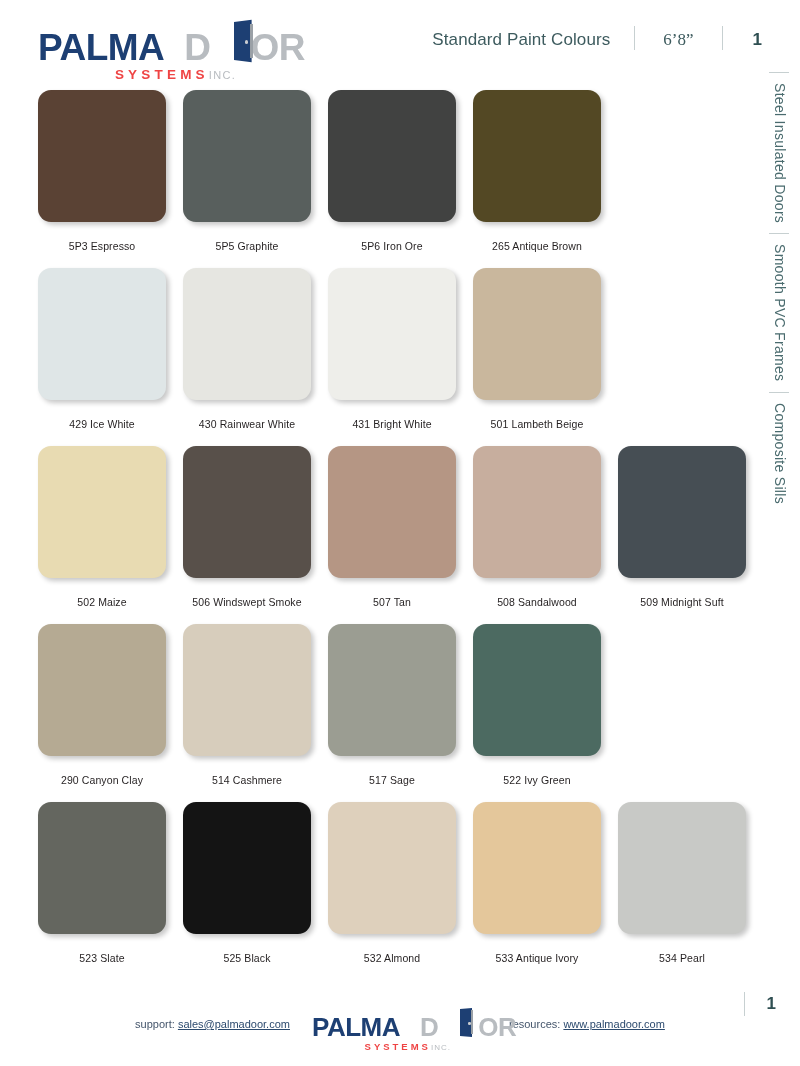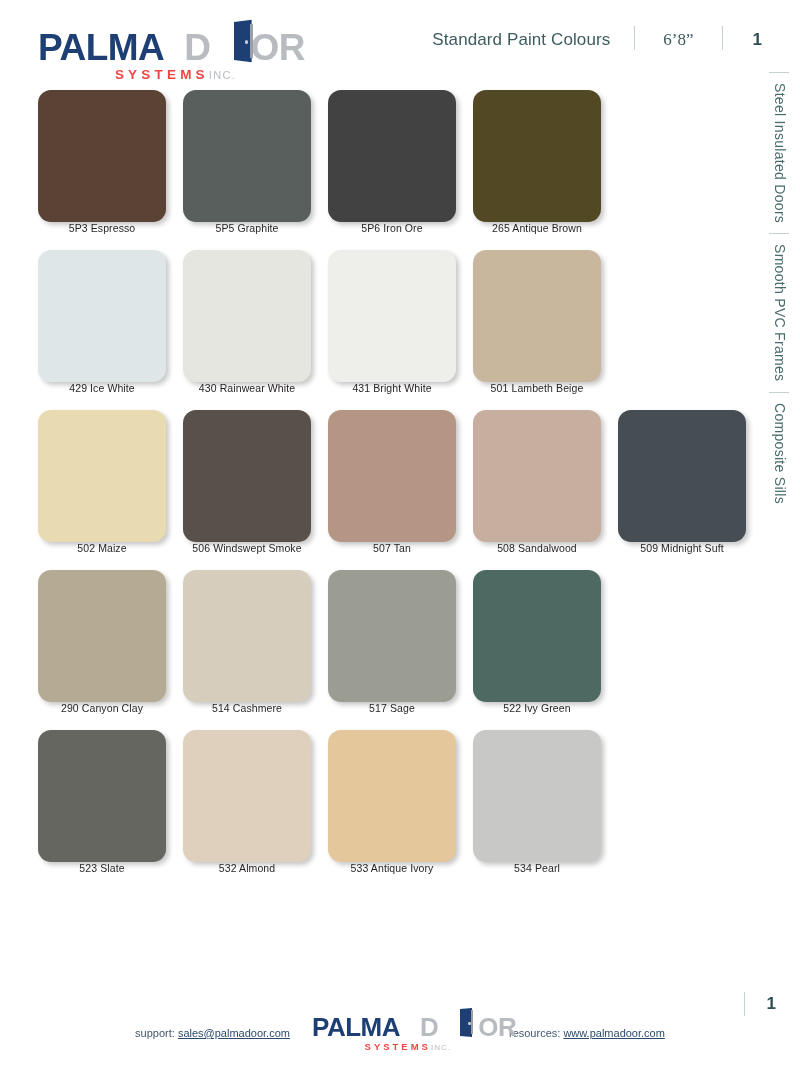--- a/index.html
+++ b/index.html
@@ -185,42 +185,42 @@
     flex-direction: column;
     align-items: center;
   }
   .swatch {
     width: 128px;
     height: 132px;
     border-radius: 13px;
     box-shadow: 3px 3px 5px rgba(0,0,0,0.22);
   }
   .swatch-label {
-    margin-top: 0;
+    margin-top: 18px;
     font-size: 10.5px;
     color: #231f20;
     text-align: center;
     letter-spacing: 0.1px;
     white-space: nowrap;
   }
 
   
   .footer {
     position: absolute;
     left: 0;
     bottom: 22px;
     width: 800px;
     height: 40px;
     display: flex;
     align-items: center;
     justify-content: center;
   }
   .footer-inner {
     display: flex;
-    align-items: flex-end;
+    align-items: center;
     gap: 22px;
   }
   .footer-text {
     font-size: 11px;
     color: #44556b;
   }
   .footer-text a, .footer-link {
     color: #2c4a6e;
     text-decoration: underline;
   }
@@ -377,20 +377,24 @@
       <div class="cell">
         <div class="swatch" style="background: rgb(76, 106, 97);"></div>
         <div class="swatch-label">522 Ivy Green</div>
       </div>
     </div>
 
     <div class="row">
       <div class="cell">
         <div class="swatch" style="background: rgb(100, 102, 95);"></div>
         <div class="swatch-label">523 Slate</div>
+      </div>
+      <div class="cell">
+        <div class="swatch" style="background: rgb(20, 20, 20);"></div>
+        <div class="swatch-label">525 Black</div>
       </div>
       <div class="cell">
         <div class="swatch" style="background: rgb(222, 208, 188);"></div>
         <div class="swatch-label">532 Almond</div>
       </div>
       <div class="cell">
         <div class="swatch" style="background: rgb(228, 199, 155);"></div>
         <div class="swatch-label">533 Antique Ivory</div>
       </div>
       <div class="cell">

